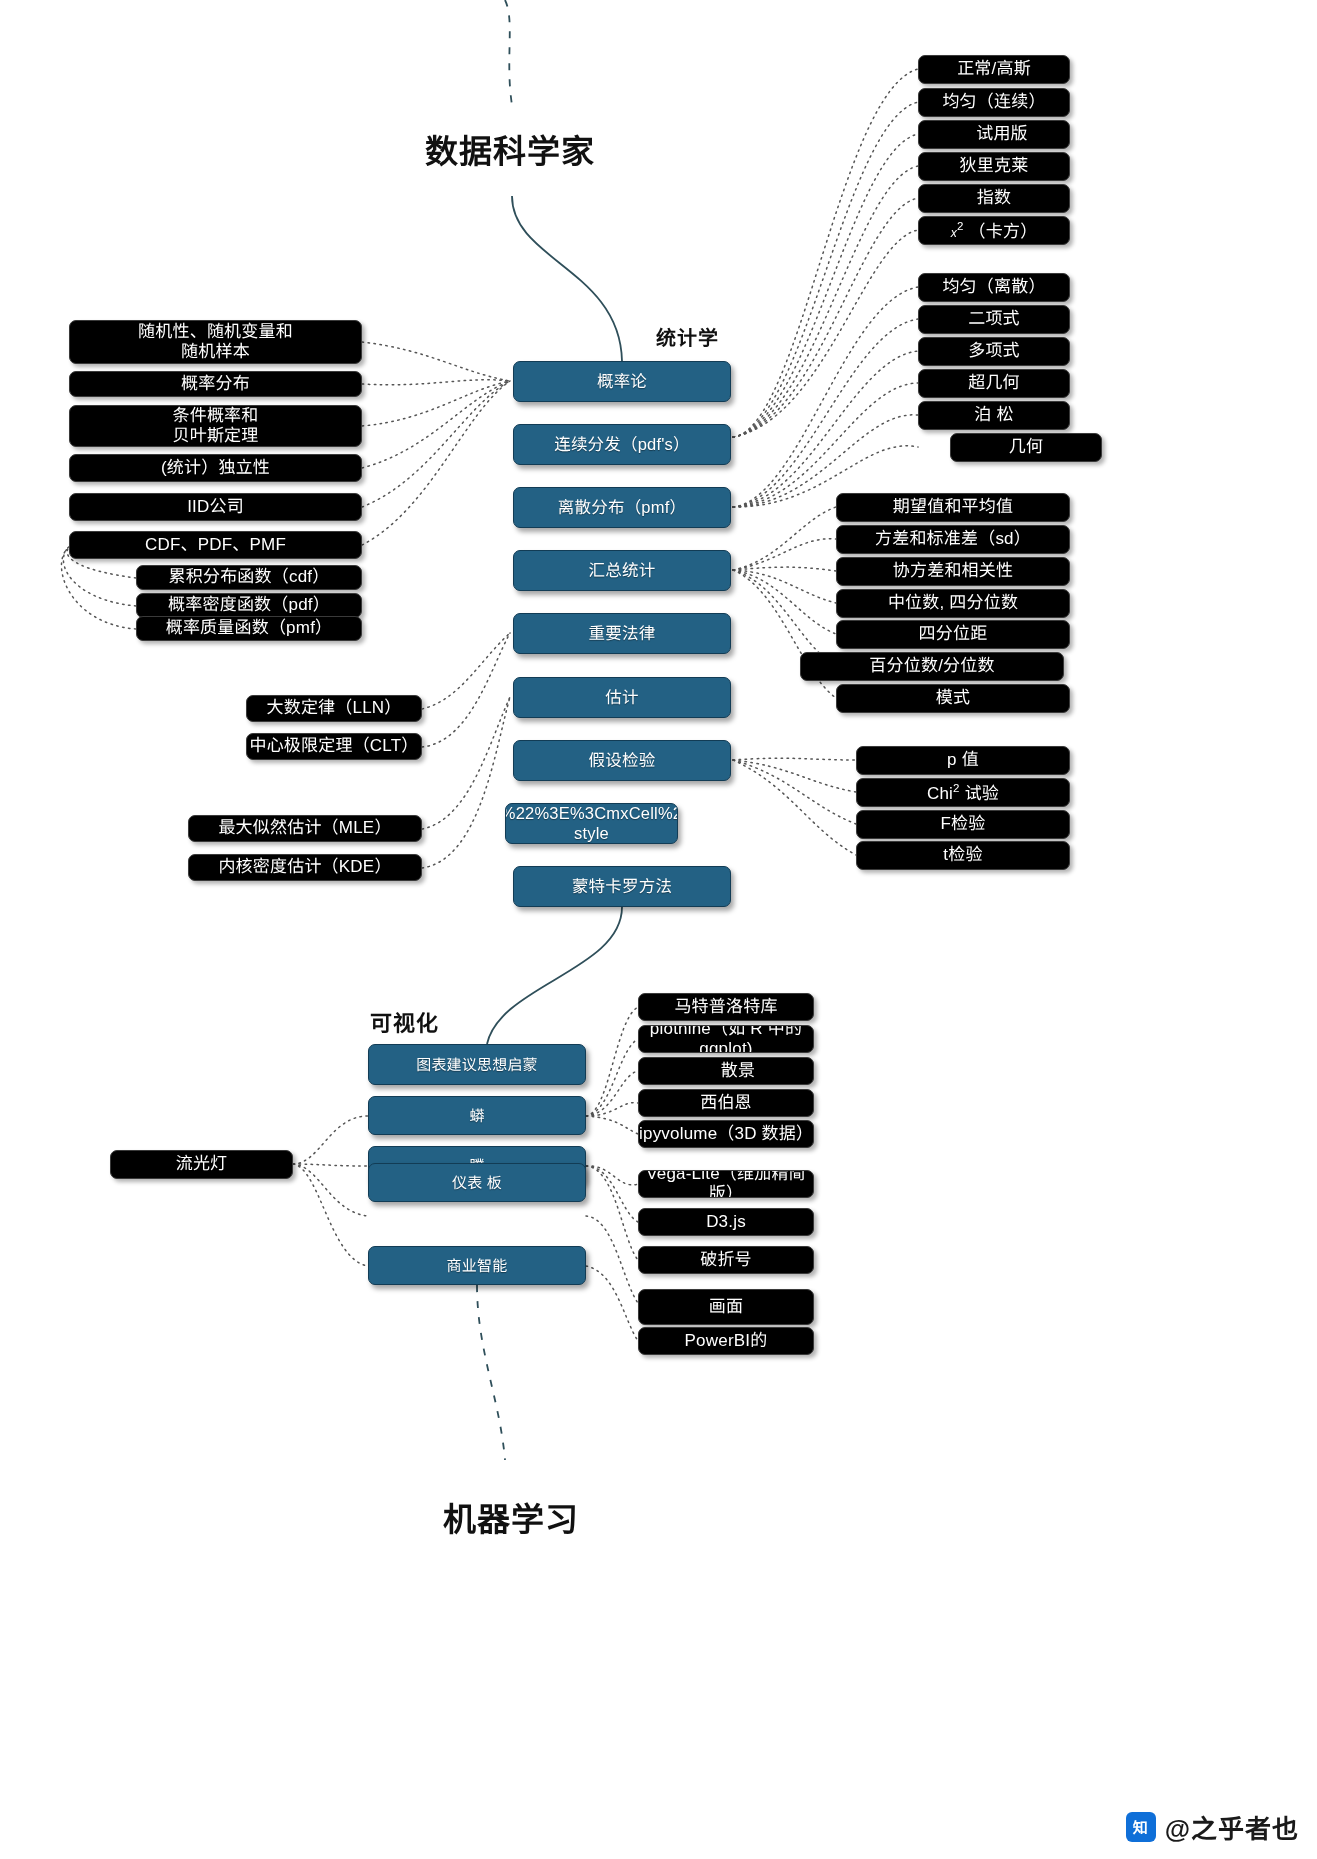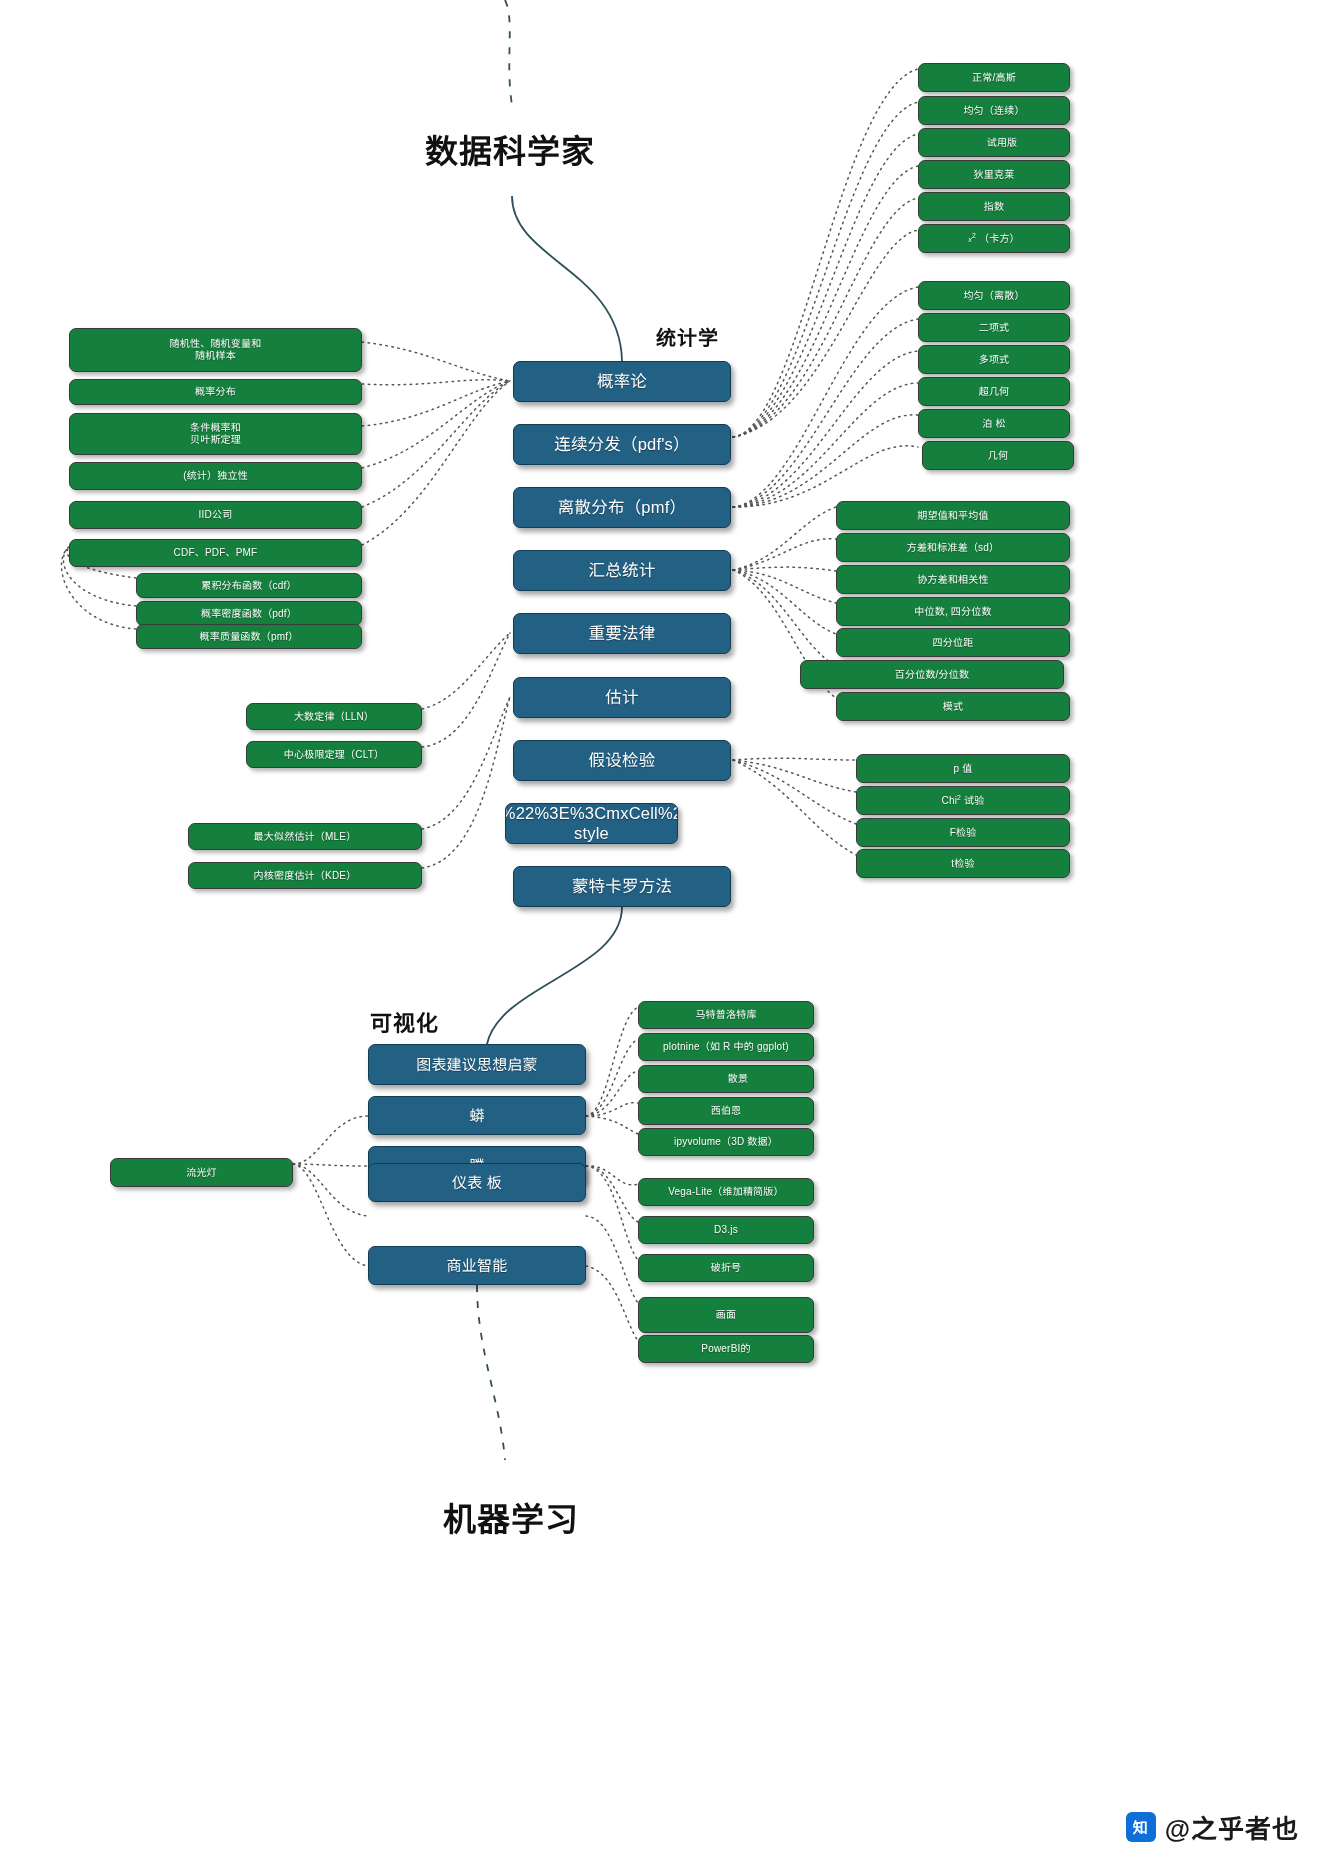--- a/index.html
+++ b/index.html
@@ -19,26 +19,25 @@
     display:flex;align-items:center;justify-content:center;
     text-align:center;
     color:#ffffff;
     border-radius:7px;
     line-height:1.18;
     letter-spacing:.2px;
     white-space:pre-line;
     overflow:hidden;
   }
   .gray{
-    background:#15803d;
+    background:#000000;
     border:1.4px solid #3a3a3a;
     box-shadow:3px 3px 4px rgba(0,0,0,.30);
-    font-size:10px;
+    font-size:17px;
     text-shadow:0 1px 1px rgba(0,0,0,.35);
-    margin-top:8px;
   }
   .blue{
     background:#236184;
     border:1.4px solid #123c55;
     box-shadow:3px 4px 5px rgba(0,0,0,.35);
     font-size:16.5px;
     text-shadow:0 1px 1px rgba(0,0,0,.4);
   }
   .blue.small{font-size:15px;}
   .heading{
@@ -185,21 +184,21 @@
       <div class="node gray" style="left: 918px; top: 88px; width: 152px; height: 29px;">均匀（连续）</div>
       <div class="node gray" style="left: 918px; top: 120px; width: 152px; height: 29px; padding-left: 16px;">试用版</div>
       <div class="node gray" style="left: 918px; top: 152px; width: 152px; height: 29px;">狄里克莱</div>
       <div class="node gray" style="left: 918px; top: 184px; width: 152px; height: 29px;">指数</div>
       <div class="node gray" style="left: 918px; top: 216px; width: 152px; height: 29px;"><span><i class="chi" style="font-size:.72em">x</i><sup>2</sup>&nbsp;（卡方）</span></div>
       <div class="node gray" style="left: 918px; top: 273px; width: 152px; height: 29px;">均匀（离散）</div>
       <div class="node gray" style="left: 918px; top: 305px; width: 152px; height: 29px;">二项式</div>
       <div class="node gray" style="left: 918px; top: 337px; width: 152px; height: 29px;">多项式</div>
       <div class="node gray" style="left: 918px; top: 369px; width: 152px; height: 29px;">超几何</div>
       <div class="node gray" style="left: 918px; top: 401px; width: 152px; height: 29px;">泊 松</div>
-      <div class="node gray" style="left: 922px; top: 433px; width: 152px; height: 29px;">几何</div>
+      <div class="node gray" style="left: 950px; top: 433px; width: 152px; height: 29px;">几何</div>
       <div class="node gray" style="left: 836px; top: 493px; width: 234px; height: 29px;">期望值和平均值</div>
       <div class="node gray" style="left: 836px; top: 525px; width: 234px; height: 29px;">方差和标准差（sd）</div>
       <div class="node gray" style="left: 836px; top: 557px; width: 234px; height: 29px;">协方差和相关性</div>
       <div class="node gray" style="left: 836px; top: 589px; width: 234px; height: 29px;">中位数, 四分位数</div>
       <div class="node gray" style="left: 836px; top: 620px; width: 234px; height: 29px;">四分位距</div>
       <div class="node gray" style="left: 800px; top: 652px; width: 264px; height: 29px;">百分位数/分位数</div>
       <div class="node gray" style="left: 836px; top: 684px; width: 234px; height: 29px;">模式</div>
       <div class="node gray" style="left: 856px; top: 746px; width: 214px; height: 29px;">p 值</div>
       <div class="node gray" style="left: 856px; top: 778px; width: 214px; height: 29px;"><span>Chi<sup>2</sup> 试验</span></div>
       <div class="node gray" style="left: 856px; top: 810px; width: 214px; height: 29px;">F检验</div>

